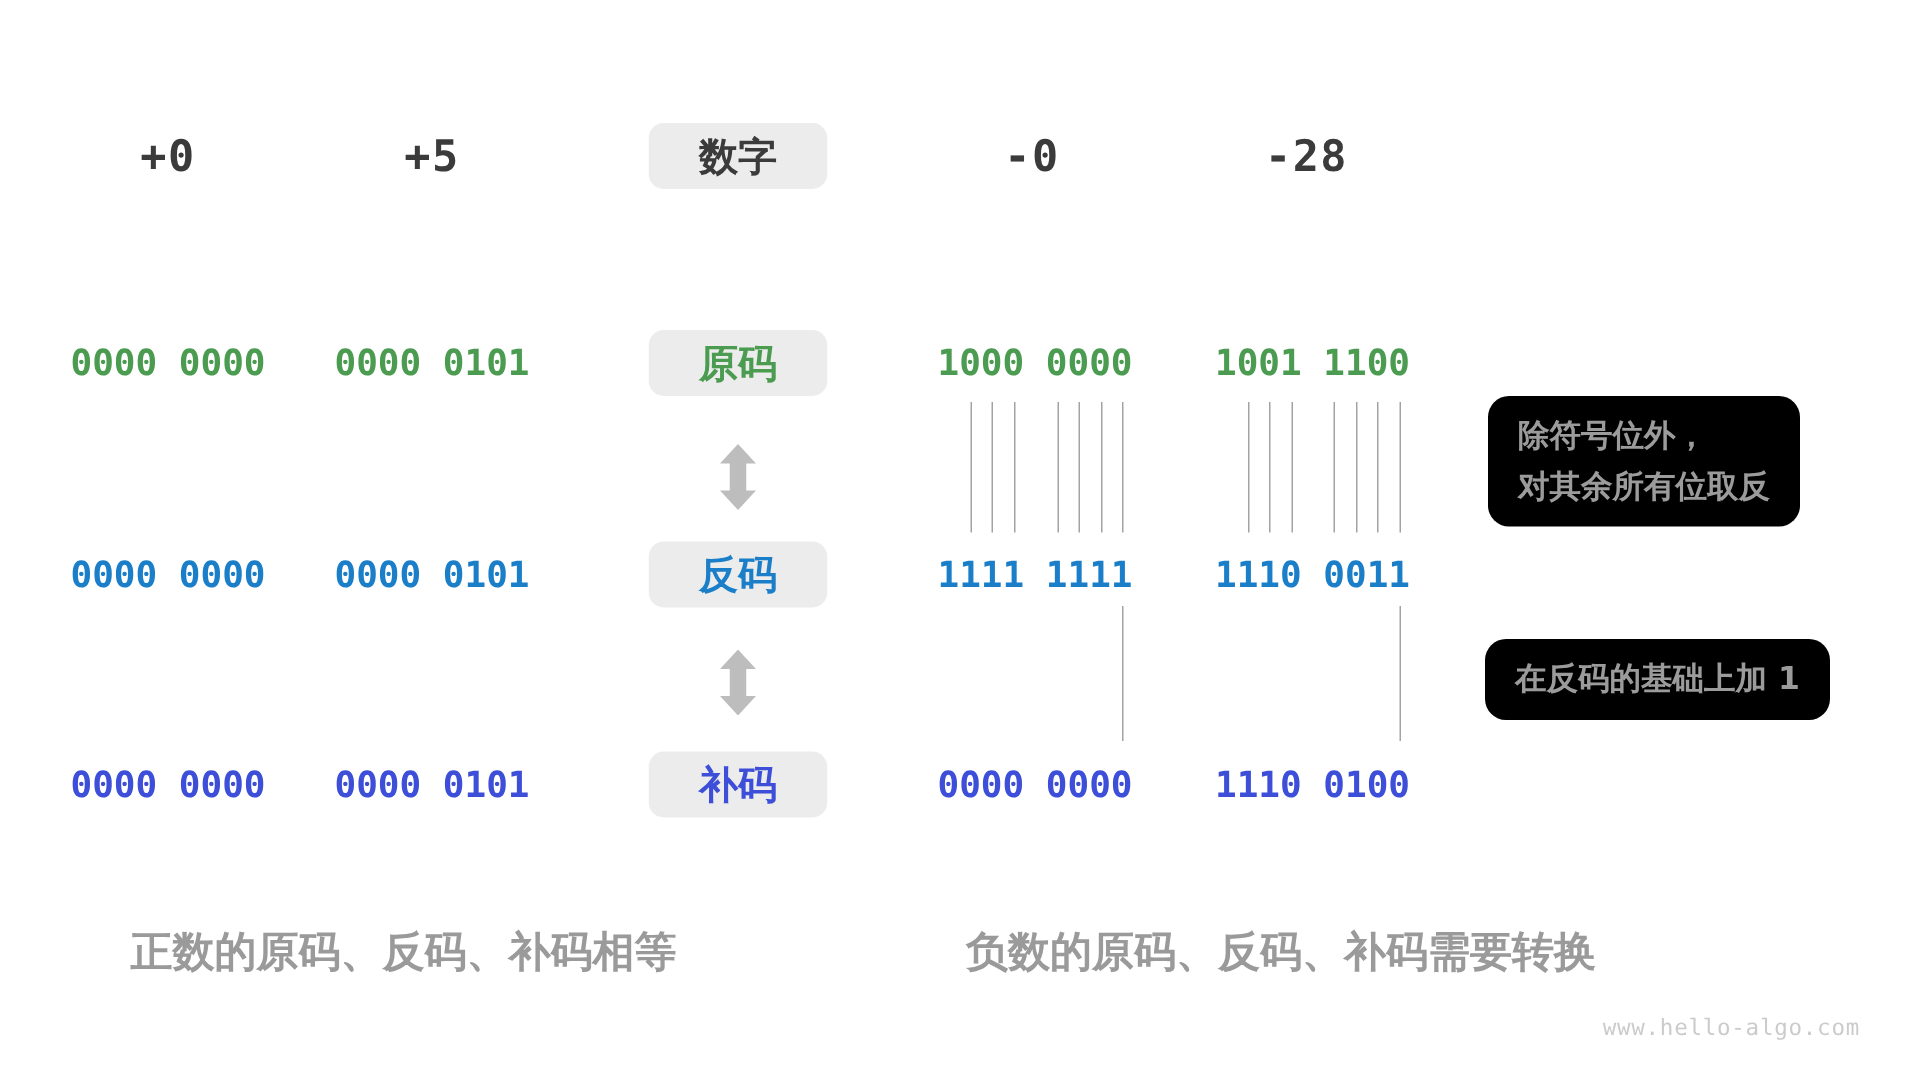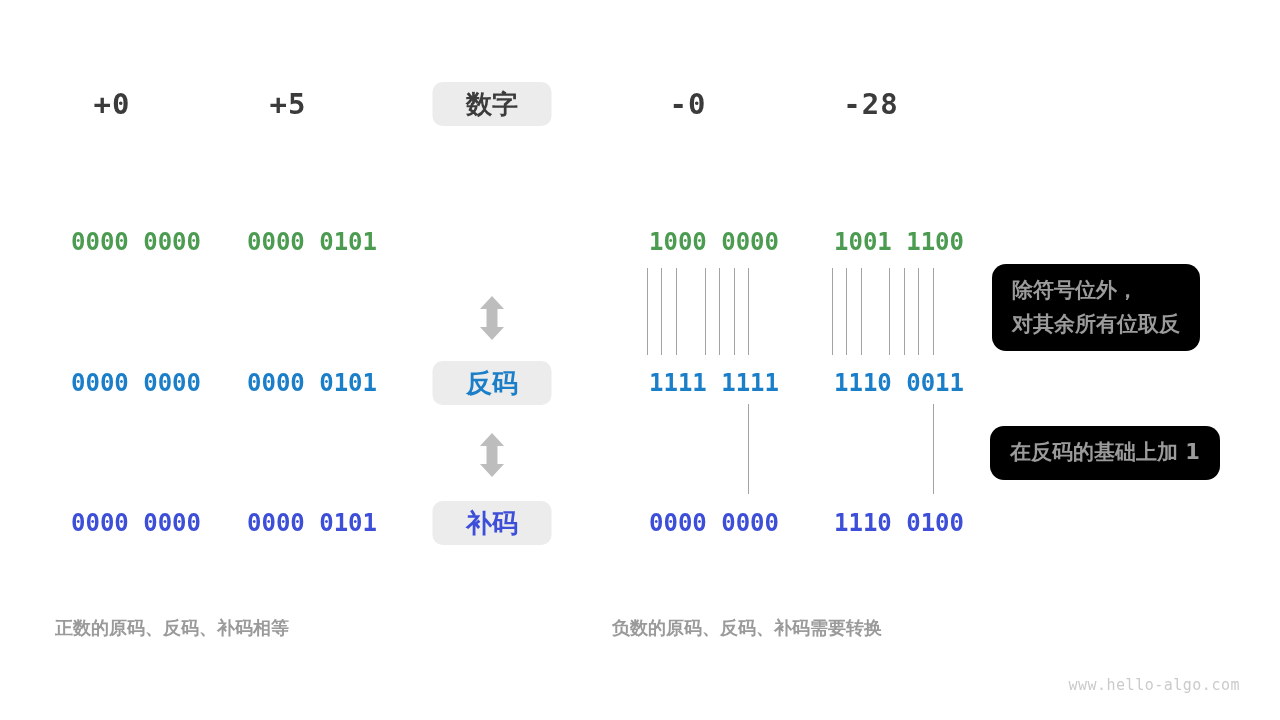--- a/index.html
+++ b/index.html
@@ -7,37 +7,37 @@
     position:relative; width:1280px; height:720px; background:#ffffff;
     font-family:"DejaVu Sans","Liberation Sans",sans-serif; overflow:hidden;
   }
   .mono { font-family:"DejaVu Sans Mono","Liberation Mono",monospace; }
   .hdr-num {
     position:absolute; transform:translate(-50%,-50%);
     font-size:29px; font-weight:bold; color:#3b3b3b; letter-spacing:1px; white-space:pre;
   }
   .bits {
     position:absolute; transform:translate(-50%,-50%);
-    font-size:24px; font-weight:bold; white-space:pre;margin-left:24px;
+    font-size:24px; font-weight:bold; white-space:pre;
   }
   .tag {
     position:absolute; transform:translate(-50%,-50%);
     background:#ececec; border-radius:10px;
     width:119px; height:44px; display:flex; align-items:center; justify-content:center;
     font-size:26px; font-weight:bold; color:#3b3b3b;font-family:Liberation Serif, serif;
   }
   .vline { position:absolute; width:1px; background:#a3a3a3; }
   .arrow-wrap { position:absolute; width:24px; height:44px; }
   .note {
     position:absolute; background:#000000; border-radius:14px;
     color:#9b9b9b; font-weight:bold; font-size:21px; line-height:1.6;
     padding:10px 20px; white-space:pre-line;
   }
   .caption {
-    position:absolute; font-size:18px; font-weight:bold; color:#9a9a9a; white-space:pre;
+    position:absolute; font-size:28px; font-weight:bold; color:#9a9a9a; white-space:pre;margin-left:32px;
   }
   .watermark {
     position:absolute; right:40px; bottom:26px;
     font-size:15px; color:#cbcbcb; letter-spacing:0.5px;text-align:right;
   }
 </style>
 </head>
 <body>
 
 <div class="canvas">
@@ -45,20 +45,23 @@
   <div class="hdr-num mono" style="left:112px; top:104px">+0</div>
   <div class="hdr-num mono" style="left:288px; top:104px">+5</div>
   <div class="tag" style="left:492px; top:104px">
     <span>数字</span>
   </div>
   <div class="hdr-num mono" style="left:688px; top:104px">-0</div>
   <div class="hdr-num mono" style="left:871px; top:104px">-28</div>
 
   <div class="bits mono" style="left: 112px; top: 242px; color: rgb(75, 155, 80);">0000 0000</div>
   <div class="bits mono" style="left: 288px; top: 242px; color: rgb(75, 155, 80);">0000 0101</div>
+  <div class="tag" style="left:492px; top:242px">
+    <span style="color: rgb(75, 155, 80);">原码</span>
+  </div>
   <div class="bits mono" style="left: 690px; top: 242px; color: rgb(75, 155, 80);">1000 0000</div>
   <div class="bits mono" style="left: 875px; top: 242px; color: rgb(75, 155, 80);">1001 1100</div>
 
   <div class="vline" style="left:647px; top:268px; height:87px"></div>
   <div class="vline" style="left:661px; top:268px; height:87px"></div>
   <div class="vline" style="left:676px; top:268px; height:87px"></div>
   <div class="vline" style="left:705px; top:268px; height:87px"></div>
   <div class="vline" style="left:719px; top:268px; height:87px"></div>
   <div class="vline" style="left:734px; top:268px; height:87px"></div>
   <div class="vline" style="left:748px; top:268px; height:87px"></div>

